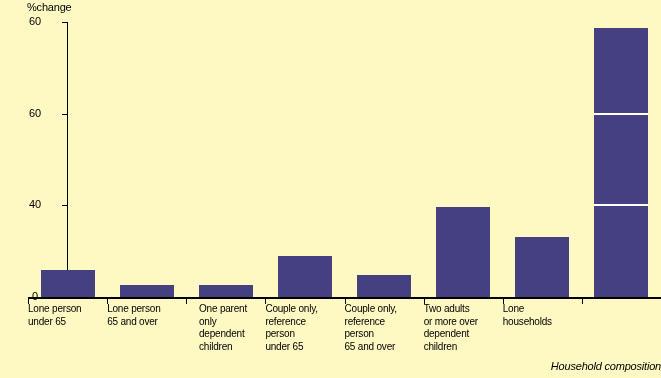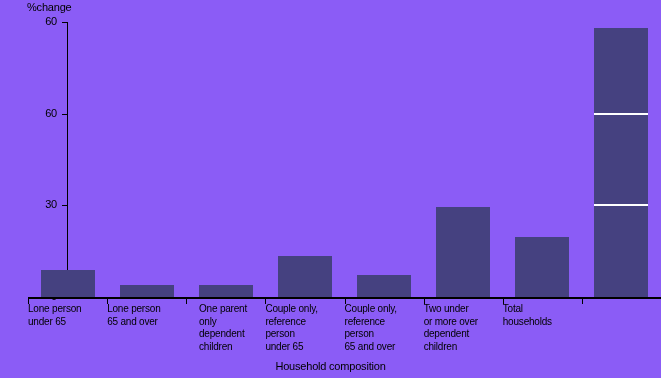--- a/index.html
+++ b/index.html
@@ -8,21 +8,21 @@
     background: #ffffff;
   }
   body {
     font-family: "Liberation Sans", sans-serif;
     -webkit-font-smoothing: none;
   }
   #chart-root {
     position: relative;
     width: 661px;
     height: 378px;
-    background: #8b5cf6;
+    background: #fef9c3;
     overflow: hidden;
   }
 
   
   .y-axis-title {
     position: absolute;
     left: 27px;
     top: 1px;
     font-size: 11px;
     color: #000000;
@@ -41,21 +41,21 @@
     position: absolute;
     left: 62px;
     width: 6px;
     height: 1px;
     background: #000000;
   }
   .y-tick-label {
     position: absolute;
     right: 0;
     width: 44px;
-    text-align: right;
+    text-align: center;
     font-size: 11px;
     color: #000000;
     letter-spacing: -0.2px;
   }
   .y-tick-wrap {
     position: absolute;
     left: 0;
     width: 68px;
     height: 1px;
   }
@@ -112,44 +112,45 @@
     font-size: 10px;
     line-height: 12.6px;
     color: #000000;
     letter-spacing: -0.2px;
   }
   .x-axis-title {
     position: absolute;
     left: 0;
     top: 360px;
     width: 661px;
-    text-align: center;
+    text-align: right;
     font-size: 11px;
     color: #000000;
     letter-spacing: -0.2px;
+    font-style: italic;
   }
 </style>
 </head>
 <body>
 
 <div id="chart-root">
 
   <div class="y-axis-title">%change</div>
 
   <div class="y-axis-line"></div>
   <div class="x-axis-line"></div>
 
   <div id="y-ticks">
       <div class="y-tick-wrap" style="top: 297px;">
         <div class="y-tick" style="top: 0px;"></div>
         <div class="y-tick-label">0</div>
       </div>
       <div class="y-tick-wrap" style="top: 205.333px;">
         <div class="y-tick" style="top: 0px;"></div>
-        <div class="y-tick-label">30</div>
+        <div class="y-tick-label">40</div>
       </div>
       <div class="y-tick-wrap" style="top: 113.667px;">
         <div class="y-tick" style="top: 0px;"></div>
         <div class="y-tick-label">60</div>
       </div>
       <div class="y-tick-wrap" style="top: 22px;">
         <div class="y-tick" style="top: 0px;"></div>
         <div class="y-tick-label">60</div>
       </div>
     </div>
@@ -199,26 +200,26 @@
         <div>person</div>
         <div>under 65</div>
       </div>
       <div class="x-label" style="left: 316.5px; width: 79.125px;">
         <div>Couple only,</div>
         <div>reference</div>
         <div>person</div>
         <div>65 and over</div>
       </div>
       <div class="x-label" style="left: 395.625px; width: 79.125px;">
-        <div>Two under</div>
+        <div>Two adults</div>
         <div>or more over</div>
         <div>dependent</div>
         <div>children</div>
       </div>
       <div class="x-label" style="left: 474.75px; width: 79.125px;">
-        <div>Total</div>
+        <div>Lone</div>
         <div>households</div>
       </div>
     </div>
 
   <div class="x-axis-title">Household composition</div>
 
 </div>
 
 </body></html>

